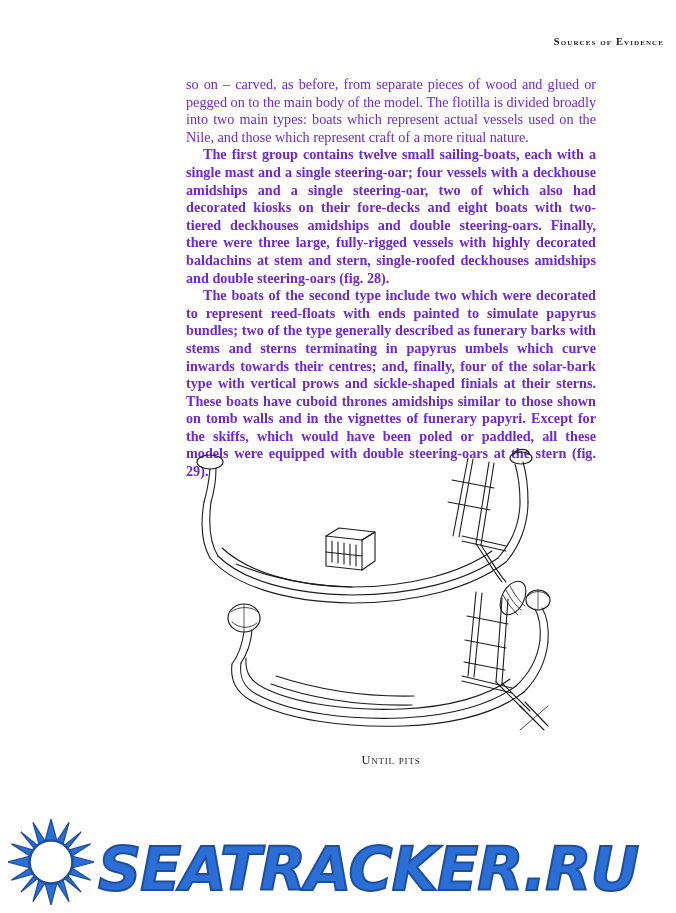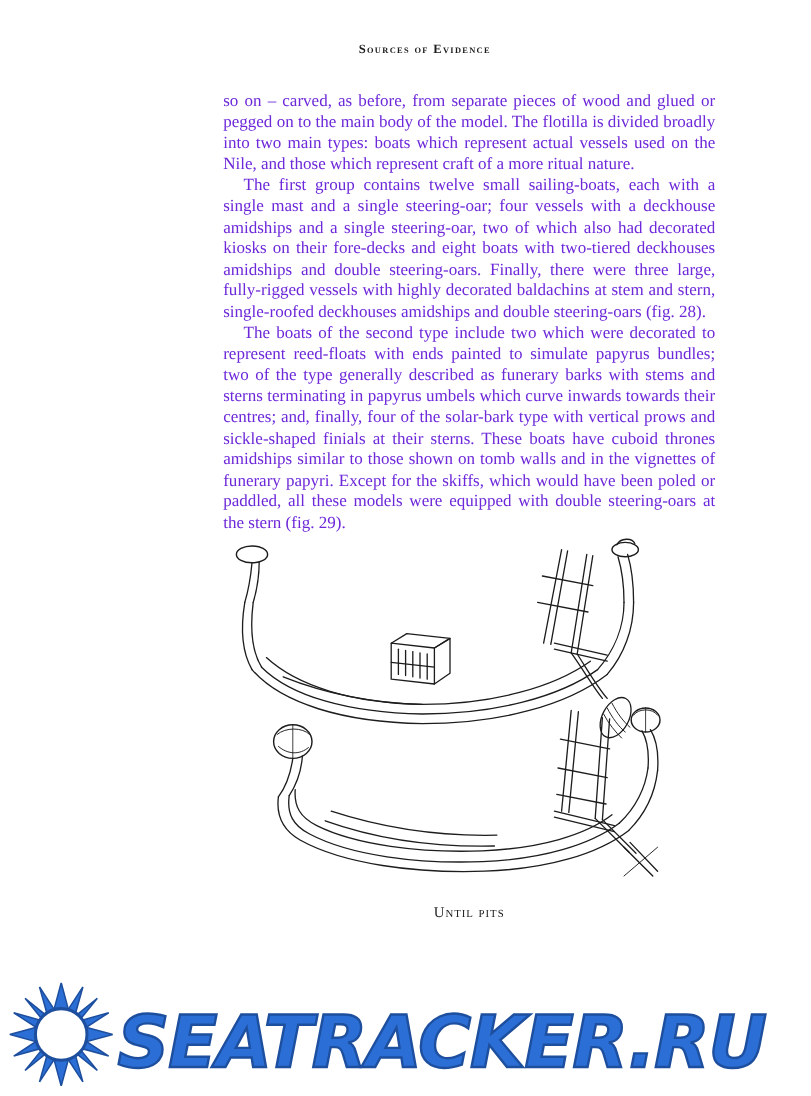--- a/index.html
+++ b/index.html
@@ -17,21 +17,21 @@
   }
   .page {
     position: absolute;
     inset: 0;
   }
   .running-head {
     position: absolute;
     top: 36px;
     left: 0;
     right: 12px;
-    text-align: center;
+    text-align: right;
     font-size: 10.5px;
     letter-spacing: 1.1px;
     font-variant: small-caps;
     font-weight: 600;
     color: #1b1b1b;
     margin-left: 44px;
   }
   .text-col {
     position: absolute;
     left: 186px;
@@ -40,20 +40,21 @@
   }
   .body-par {
     font-size: 14.2px;
     line-height: 17.6px;
     text-align: justify;
     margin: 0;
     color: #6d28d9;
   }
   .body-par.indent {
     text-indent: 17px;
+    font-weight: bold;
   }
   .caption {
     position: absolute;
     left: 55px;
     top: 455px;
     width: 118px;
     font-size: 10.6px;
     line-height: 14.6px;
     font-style: italic;
     color: #161616;

